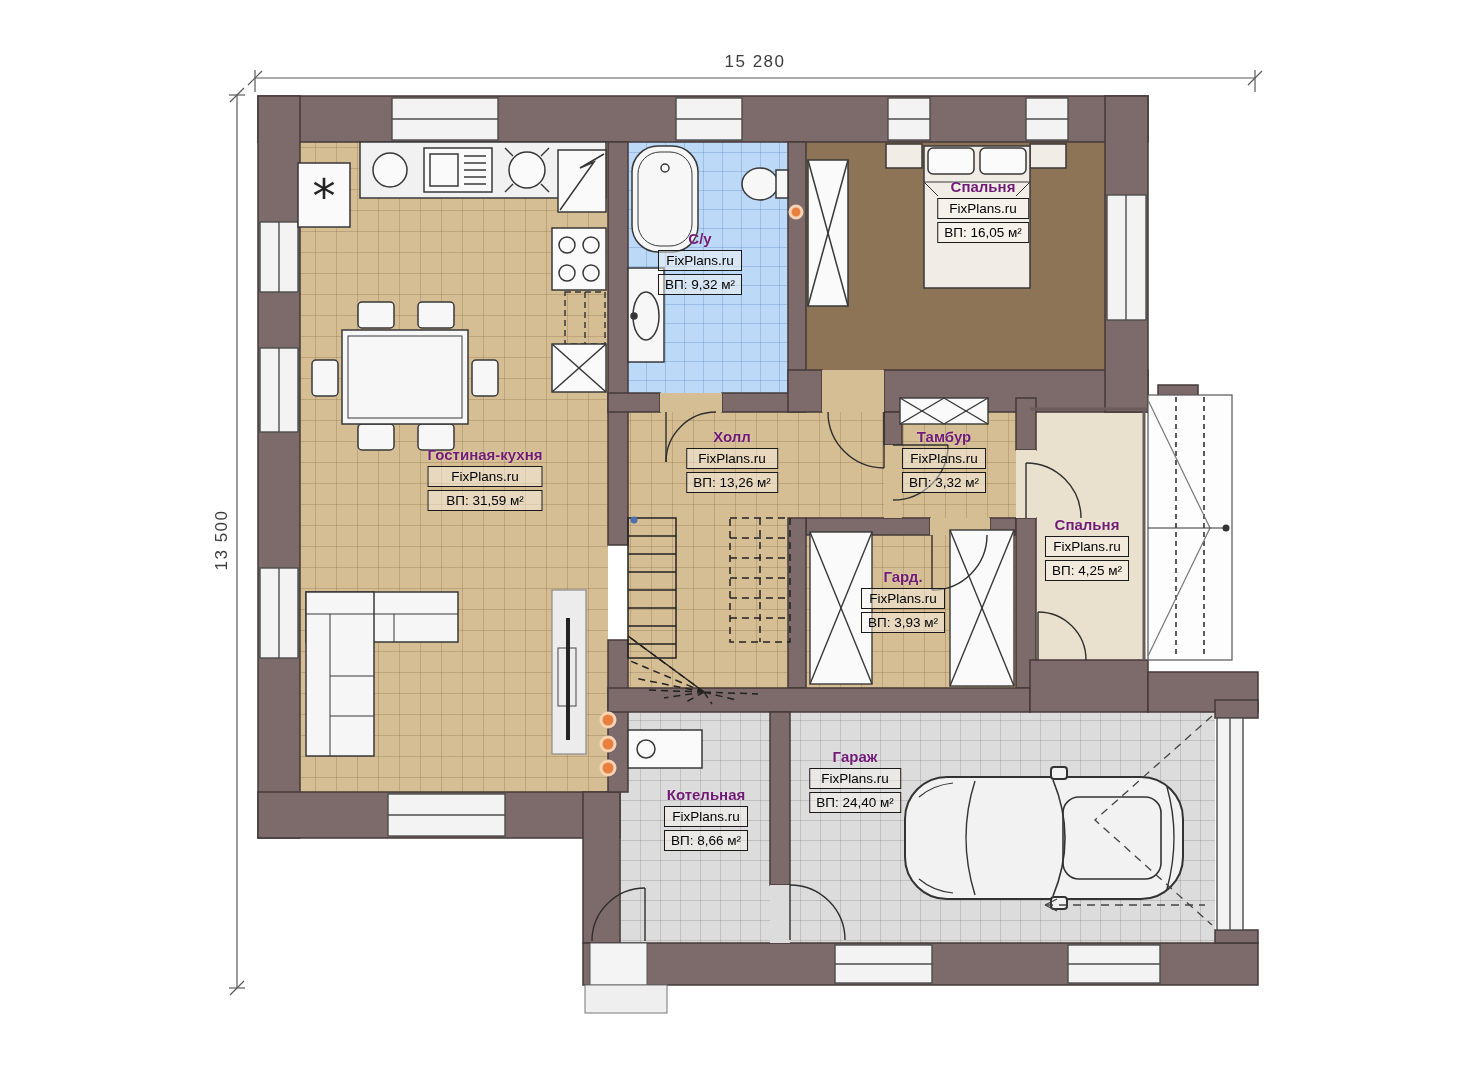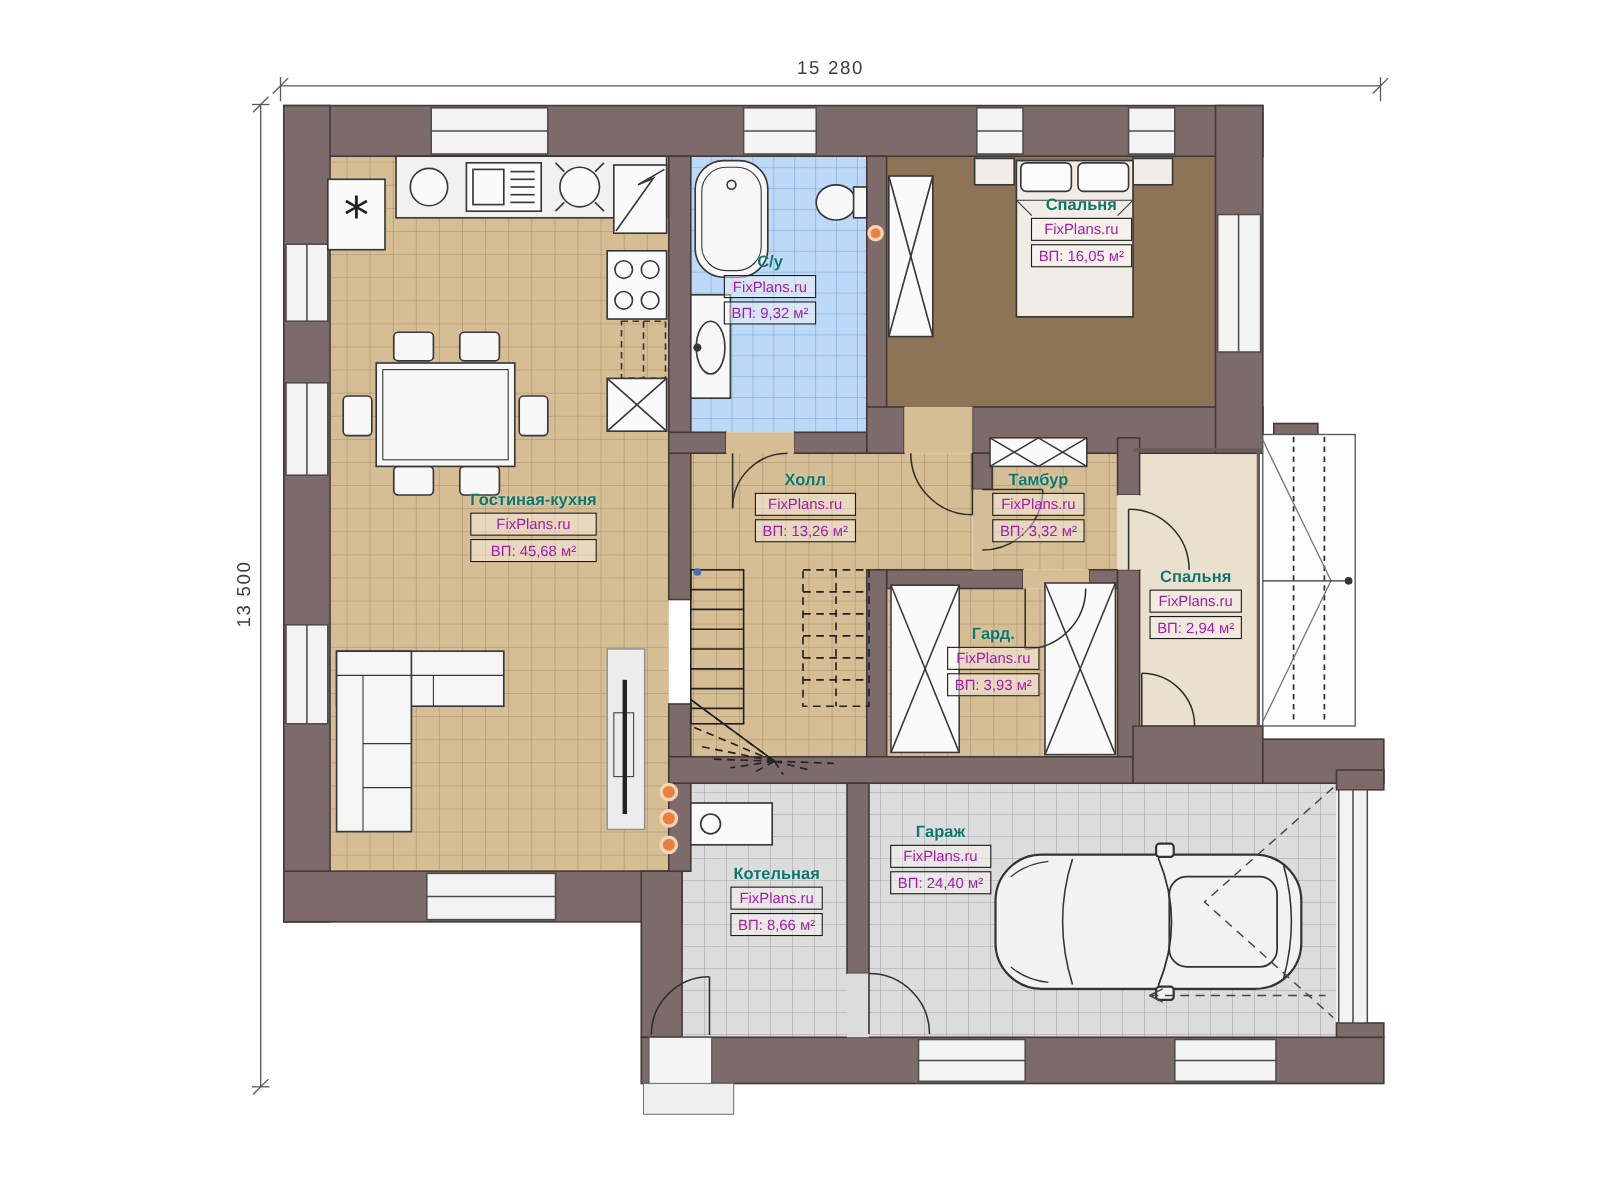--- a/index.html
+++ b/index.html
@@ -1,23 +1,23 @@
 <!DOCTYPE html>
 <html><head>
 <meta charset="utf-8">
 <style>
   html,body{margin:0;padding:0;background:#ffffff;}
   #stage{position:relative;width:1473px;height:1080px;background:#ffffff;overflow:hidden;
          font-family:"Liberation Sans","DejaVu Sans",sans-serif;}
   #plan-svg{position:absolute;left:0;top:0;}
   .room-label{position:absolute;transform:translateX(-50%);text-align:center;z-index:5;}
-  .rname{font-weight:700;font-size:15px;color:#0f766e;white-space:nowrap;margin-bottom:1px;
+  .rname{font-weight:700;font-size:15px;color:#701a75;white-space:nowrap;margin-bottom:1px;
          text-shadow:0 0 2px rgba(255,255,255,.5);}
   .rbox{display:block;border:1.6px solid #1a1a1a;background:rgba(252,249,242,.45);
-        font-size:13.5px;line-height:19px;padding:0 6px;margin-top:3px;white-space:nowrap;color:#a21caf;}
+        font-size:13.5px;line-height:19px;padding:0 6px;margin-top:3px;white-space:nowrap;color:#000000;}
   .dim{position:absolute;font-size:17px;color:#3d3d3d;letter-spacing:1.5px;z-index:4;}
   .dim-h{transform:translateX(-50%);}
   .dim-v{transform:translate(-50%,-50%) rotate(-90deg);}
 </style>
 </head>
 <body>
 
 <div id="stage">
 
 <svg id="plan-svg" width="1473" height="1080" viewBox="0 0 1473 1080">
@@ -383,21 +383,21 @@
         <line x1="230" y1="995" x2="244" y2="981"></line>
   </g>
 </svg>
 
   <div class="dim dim-h" style="left:755px;top:52px;">15 280</div>
   <div class="dim dim-v" style="left:222px;top:540px;">13 500</div>
 
   <div class="room-label" style="left:437px;top:446px;margin-left:48px;">
     <div class="rname">Гостиная-кухня</div>
     <div class="rbox">FixPlans.ru</div>
-    <div class="rbox">ВП: 45,68 м²</div>
+    <div class="rbox">ВП: 31,59 м²</div>
   </div>
   <div class="room-label" style="left:700px;top:230px;">
     <div class="rname">С/у</div>
     <div class="rbox">FixPlans.ru</div>
     <div class="rbox">ВП: 9,32 м²</div>
   </div>
   <div class="room-label" style="left:983px;top:178px;">
     <div class="rname">Спальня</div>
     <div class="rbox">FixPlans.ru</div>
     <div class="rbox">ВП: 16,05 м²</div>
@@ -408,21 +408,21 @@
     <div class="rbox">ВП: 13,26 м²</div>
   </div>
   <div class="room-label" style="left:944px;top:428px;">
     <div class="rname">Тамбур</div>
     <div class="rbox">FixPlans.ru</div>
     <div class="rbox">ВП: 3,32 м²</div>
   </div>
   <div class="room-label" style="left:1087px;top:516px;">
     <div class="rname">Спальня</div>
     <div class="rbox">FixPlans.ru</div>
-    <div class="rbox">ВП: 2,94 м²</div>
+    <div class="rbox">ВП: 4,25 м²</div>
   </div>
   <div class="room-label" style="left:903px;top:568px;">
     <div class="rname">Гард.</div>
     <div class="rbox">FixPlans.ru</div>
     <div class="rbox">ВП: 3,93 м²</div>
   </div>
   <div class="room-label" style="left:855px;top:748px;">
     <div class="rname">Гараж</div>
     <div class="rbox">FixPlans.ru</div>
     <div class="rbox">ВП: 24,40 м²</div>

